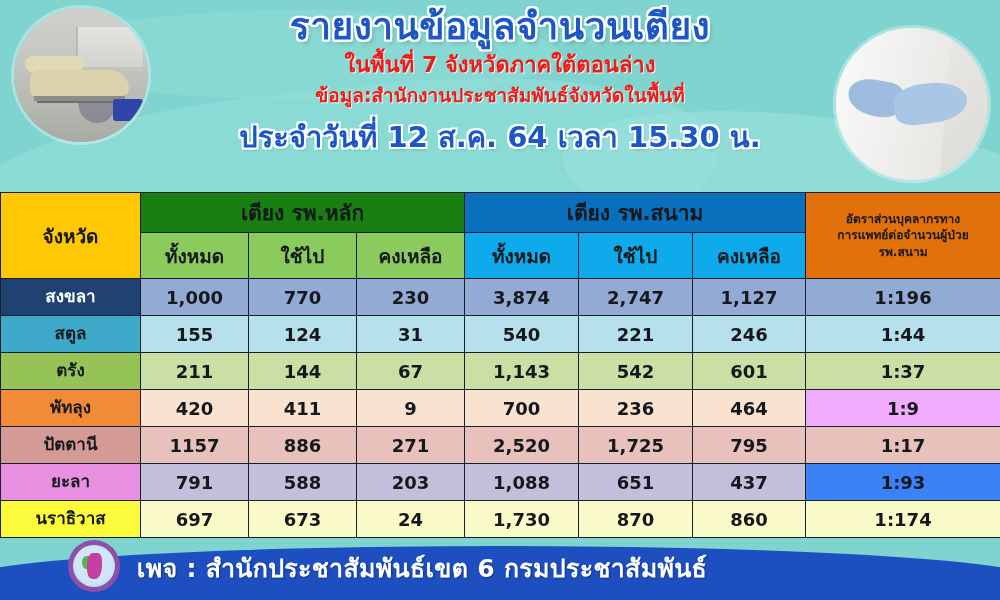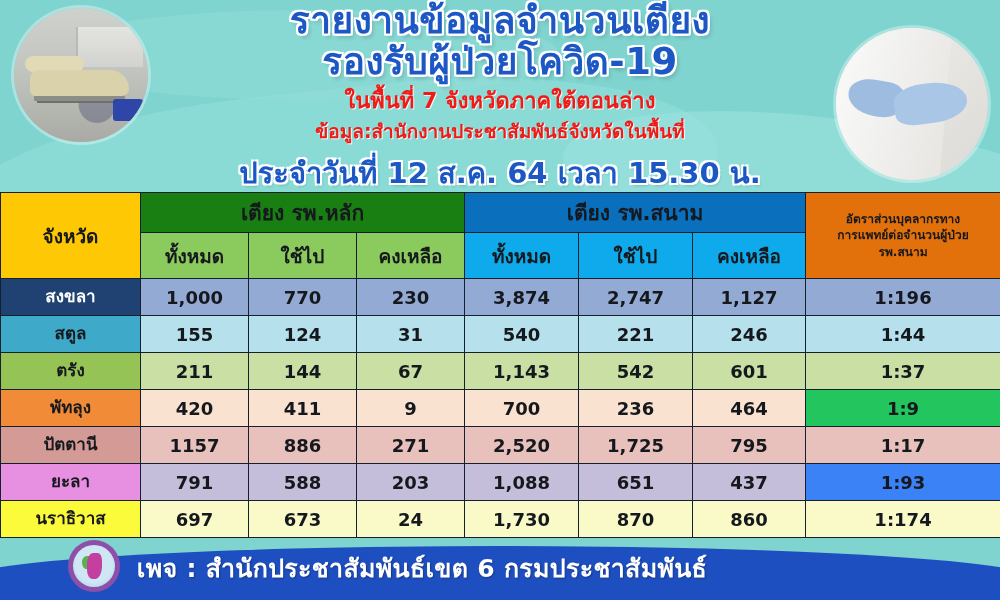--- a/index.html
+++ b/index.html
@@ -101,21 +101,21 @@
     background: #aac6e6; border-radius: 40% 52% 46% 30%;
     transform: rotate(-8deg);
   }
   .photo-right .glove2 {
     position: absolute; left: 8%; top: 34%;
     width: 36%; height: 24%;
     background: #9dbcdf; border-radius: 44% 30% 40% 52%;
     transform: rotate(10deg);
   }
 
-  .title-wrap { position: absolute; left: 160px; top: 0; width: 680px; text-align: center; }
+  .title-wrap { position: absolute; left: 160px; top: 6px; width: 680px; text-align: center; }
 
   .title-line {
     font-size: 37px; font-weight: bold; line-height: 1.12;
     color: #1C57C4;
     letter-spacing: .5px;
     text-shadow:
       -2px -2px 0 #ffffff,  2px -2px 0 #ffffff,
       -2px  2px 0 #ffffff,  2px  2px 0 #ffffff,
        0px -2px 0 #ffffff,  0px  2px 0 #ffffff,
       -2px  0px 0 #ffffff,  2px  0px 0 #ffffff,
@@ -238,21 +238,20 @@
     </div>
 
     <div class="photo photo-right">
       <div class="coat"></div>
       <div class="glove2"></div>
       <div class="glove1"></div>
     </div>
 
     <div class="title-wrap">
       <div class="title-line">รายงานข้อมูลจำนวนเตียง</div>
-      <div class="title-line">รองรับผู้ป่วยโควิด-19</div>
       <div class="sub-red">ในพื้นที่ 7 จังหวัดภาคใต้ตอนล่าง</div>
       <div class="sub-red small">ข้อมูล:สำนักงานประชาสัมพันธ์จังหวัดในพื้นที่</div>
       <div class="date-line">ประจำวันที่ 12 ส.ค. 64 เวลา 15.30 น.</div>
     </div>
   </div>
 
   <div class="table-wrap">
     <table class="grid">
       <colgroup>
         <col style="width:140px">
@@ -316,21 +315,21 @@
             <td class="ratio" style="background: rgb(201, 223, 164);">1:37</td>
           </tr>
           <tr style="height: 37px;">
             <td class="prov" style="background: rgb(242, 139, 56); color: rgb(21, 24, 28);">พัทลุง</td>
             <td class="num" style="background: rgb(250, 226, 208);">420</td>
             <td class="num" style="background: rgb(250, 226, 208);">411</td>
             <td class="num" style="background: rgb(250, 226, 208);">9</td>
             <td class="num" style="background: rgb(250, 226, 208);">700</td>
             <td class="num" style="background: rgb(250, 226, 208);">236</td>
             <td class="num" style="background: rgb(250, 226, 208);">464</td>
-            <td class="ratio" style="background: #22c55e;">1:9</td>
+            <td class="ratio" style="background: #f0abfc;">1:9</td>
           </tr>
           <tr style="height: 37px;">
             <td class="prov" style="background: rgb(212, 154, 149); color: rgb(21, 24, 28);">ปัตตานี</td>
             <td class="num" style="background: rgb(232, 192, 188);">1157</td>
             <td class="num" style="background: rgb(232, 192, 188);">886</td>
             <td class="num" style="background: rgb(232, 192, 188);">271</td>
             <td class="num" style="background: rgb(232, 192, 188);">2,520</td>
             <td class="num" style="background: rgb(232, 192, 188);">1,725</td>
             <td class="num" style="background: rgb(232, 192, 188);">795</td>
             <td class="ratio" style="background: rgb(232, 192, 188);">1:17</td>

